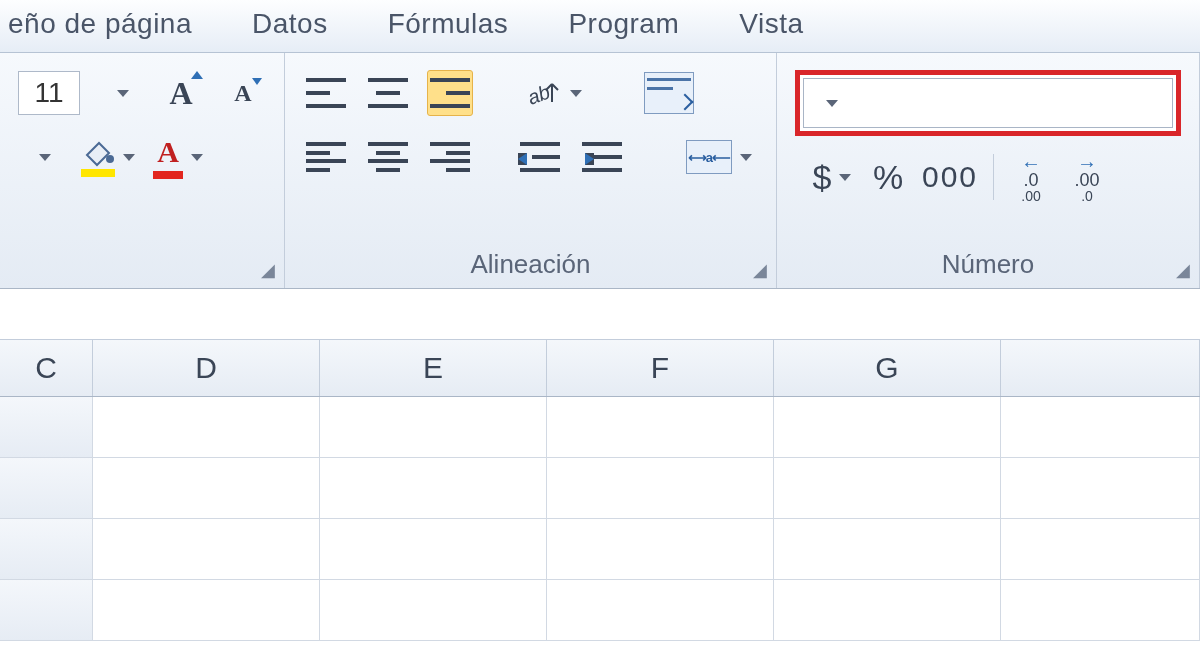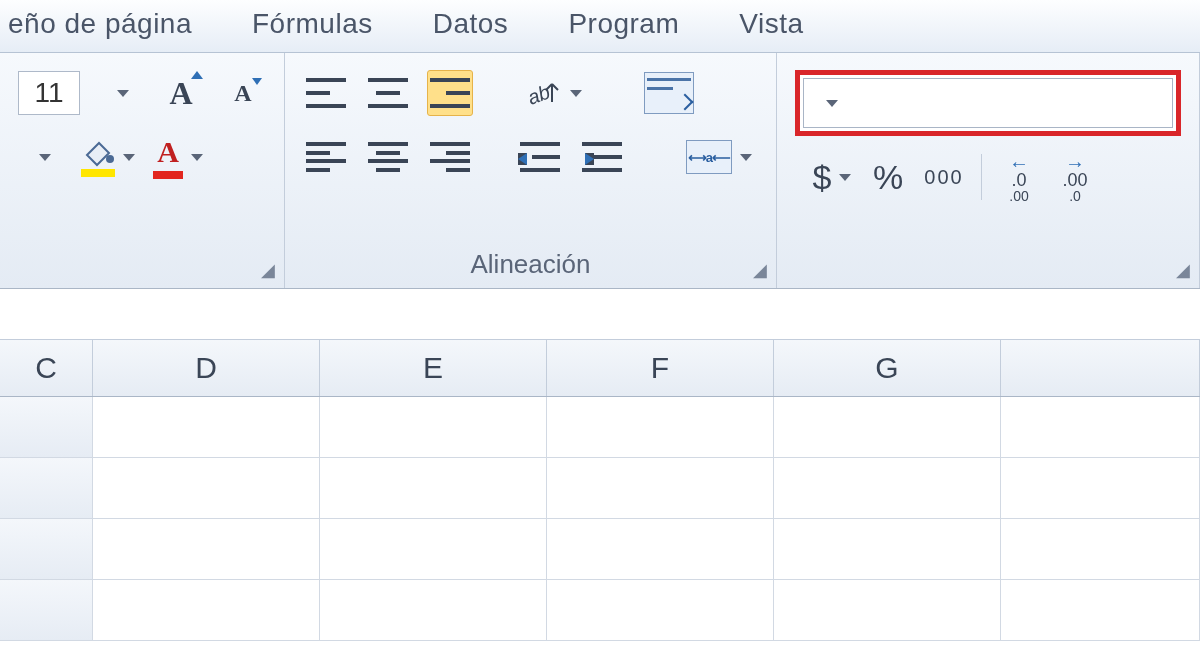--- a/index.html
+++ b/index.html
@@ -48,41 +48,41 @@
 .ind{width:40px;height:30px;display:flex;flex-direction:column;justify-content:space-between;position:relative}
 .ind span{height:4px;background:#3a4556;width:100%}
 .ind span:nth-child(2){width:70%;align-self:flex-end}
 .ind .arw{position:absolute;left:-2px;top:11px;width:0;height:0;border-top:6px solid transparent;border-bottom:6px solid transparent}
 .ind.dec .arw{border-right:9px solid #2f6fb5}
 .ind.inc .arw{border-left:9px solid #2f6fb5;left:auto;right:28px}
 
 .nf-wrap{border:5px solid #d9262a;padding:3px;display:flex;align-items:center;background:#fff}
 .nf{width:340px;height:48px;background:#fff;border:1px solid #a9b5c6;display:flex;align-items:center;padding:0 14px;font-size:28px;color:#333;justify-content:space-between}
 .numsym{font-size:34px;color:#3a4556}
-.zeros{font-size:20px;letter-spacing:2px;color:#3a4556}
+.zeros{font-size:30px;letter-spacing:2px;color:#3a4556}
 .decbtn{display:flex;flex-direction:column;align-items:center;font-size:18px;color:#3a4556;line-height:1}
 .decbtn .ar{font-size:20px;color:#2f6fb5}
 
 .fbar{height:50px;border-bottom:1px solid #c3cddb;background:#fff}
 
 .sheet{display:flex;flex-direction:column}
 .colhead{display:flex;height:56px;background:linear-gradient(#f4f7fb,#e6ecf4);border-bottom:1px solid #aab6c6}
 .ch{flex:0 0 226px;border-right:1px solid #c3cddb;display:flex;align-items:center;justify-content:center;font-size:30px;color:#3a4556}
 .ch:first-child{flex:0 0 92px}
 .srow{display:flex;height:60px;border-bottom:1px solid #d2d9e3}
 .cell{flex:0 0 226px;border-right:1px solid #d2d9e3}
 .cell:first-child{flex:0 0 92px;background:linear-gradient(#f4f7fb,#e6ecf4)}
 </style>
 </head>
 <body>
 
 <div class="tabs">
   <div class="tab">eño de página</div>
+  <div class="tab">Datos</div>
   <div class="tab">Fórmulas</div>
-  <div class="tab">Datos</div>
   <div class="tab">Program</div>
   <div class="tab">Vista</div>
 </div>
 
 <div class="ribbon">
 
   <div class="group" style="width:252px">
     <div class="group-body">
       <div class="row">
         <div class="fsbox">11</div>
@@ -249,20 +249,21 @@
         </span>
         <span class="btn">
           <span class="decbtn">
               <span class="ar">→</span>
               <span>.00</span>
               <span style="font-size:14px">.0</span>
             </span>
         </span>
       </div>
     </div>
+    <div class="glabel">Número</div>
     <span class="launcher">◢</span>
   </div>
 </div>
 
 <div class="fbar"></div>
 
 <div class="sheet">
   <div class="colhead">
     <div class="ch">C</div>
     <div class="ch">D</div>

